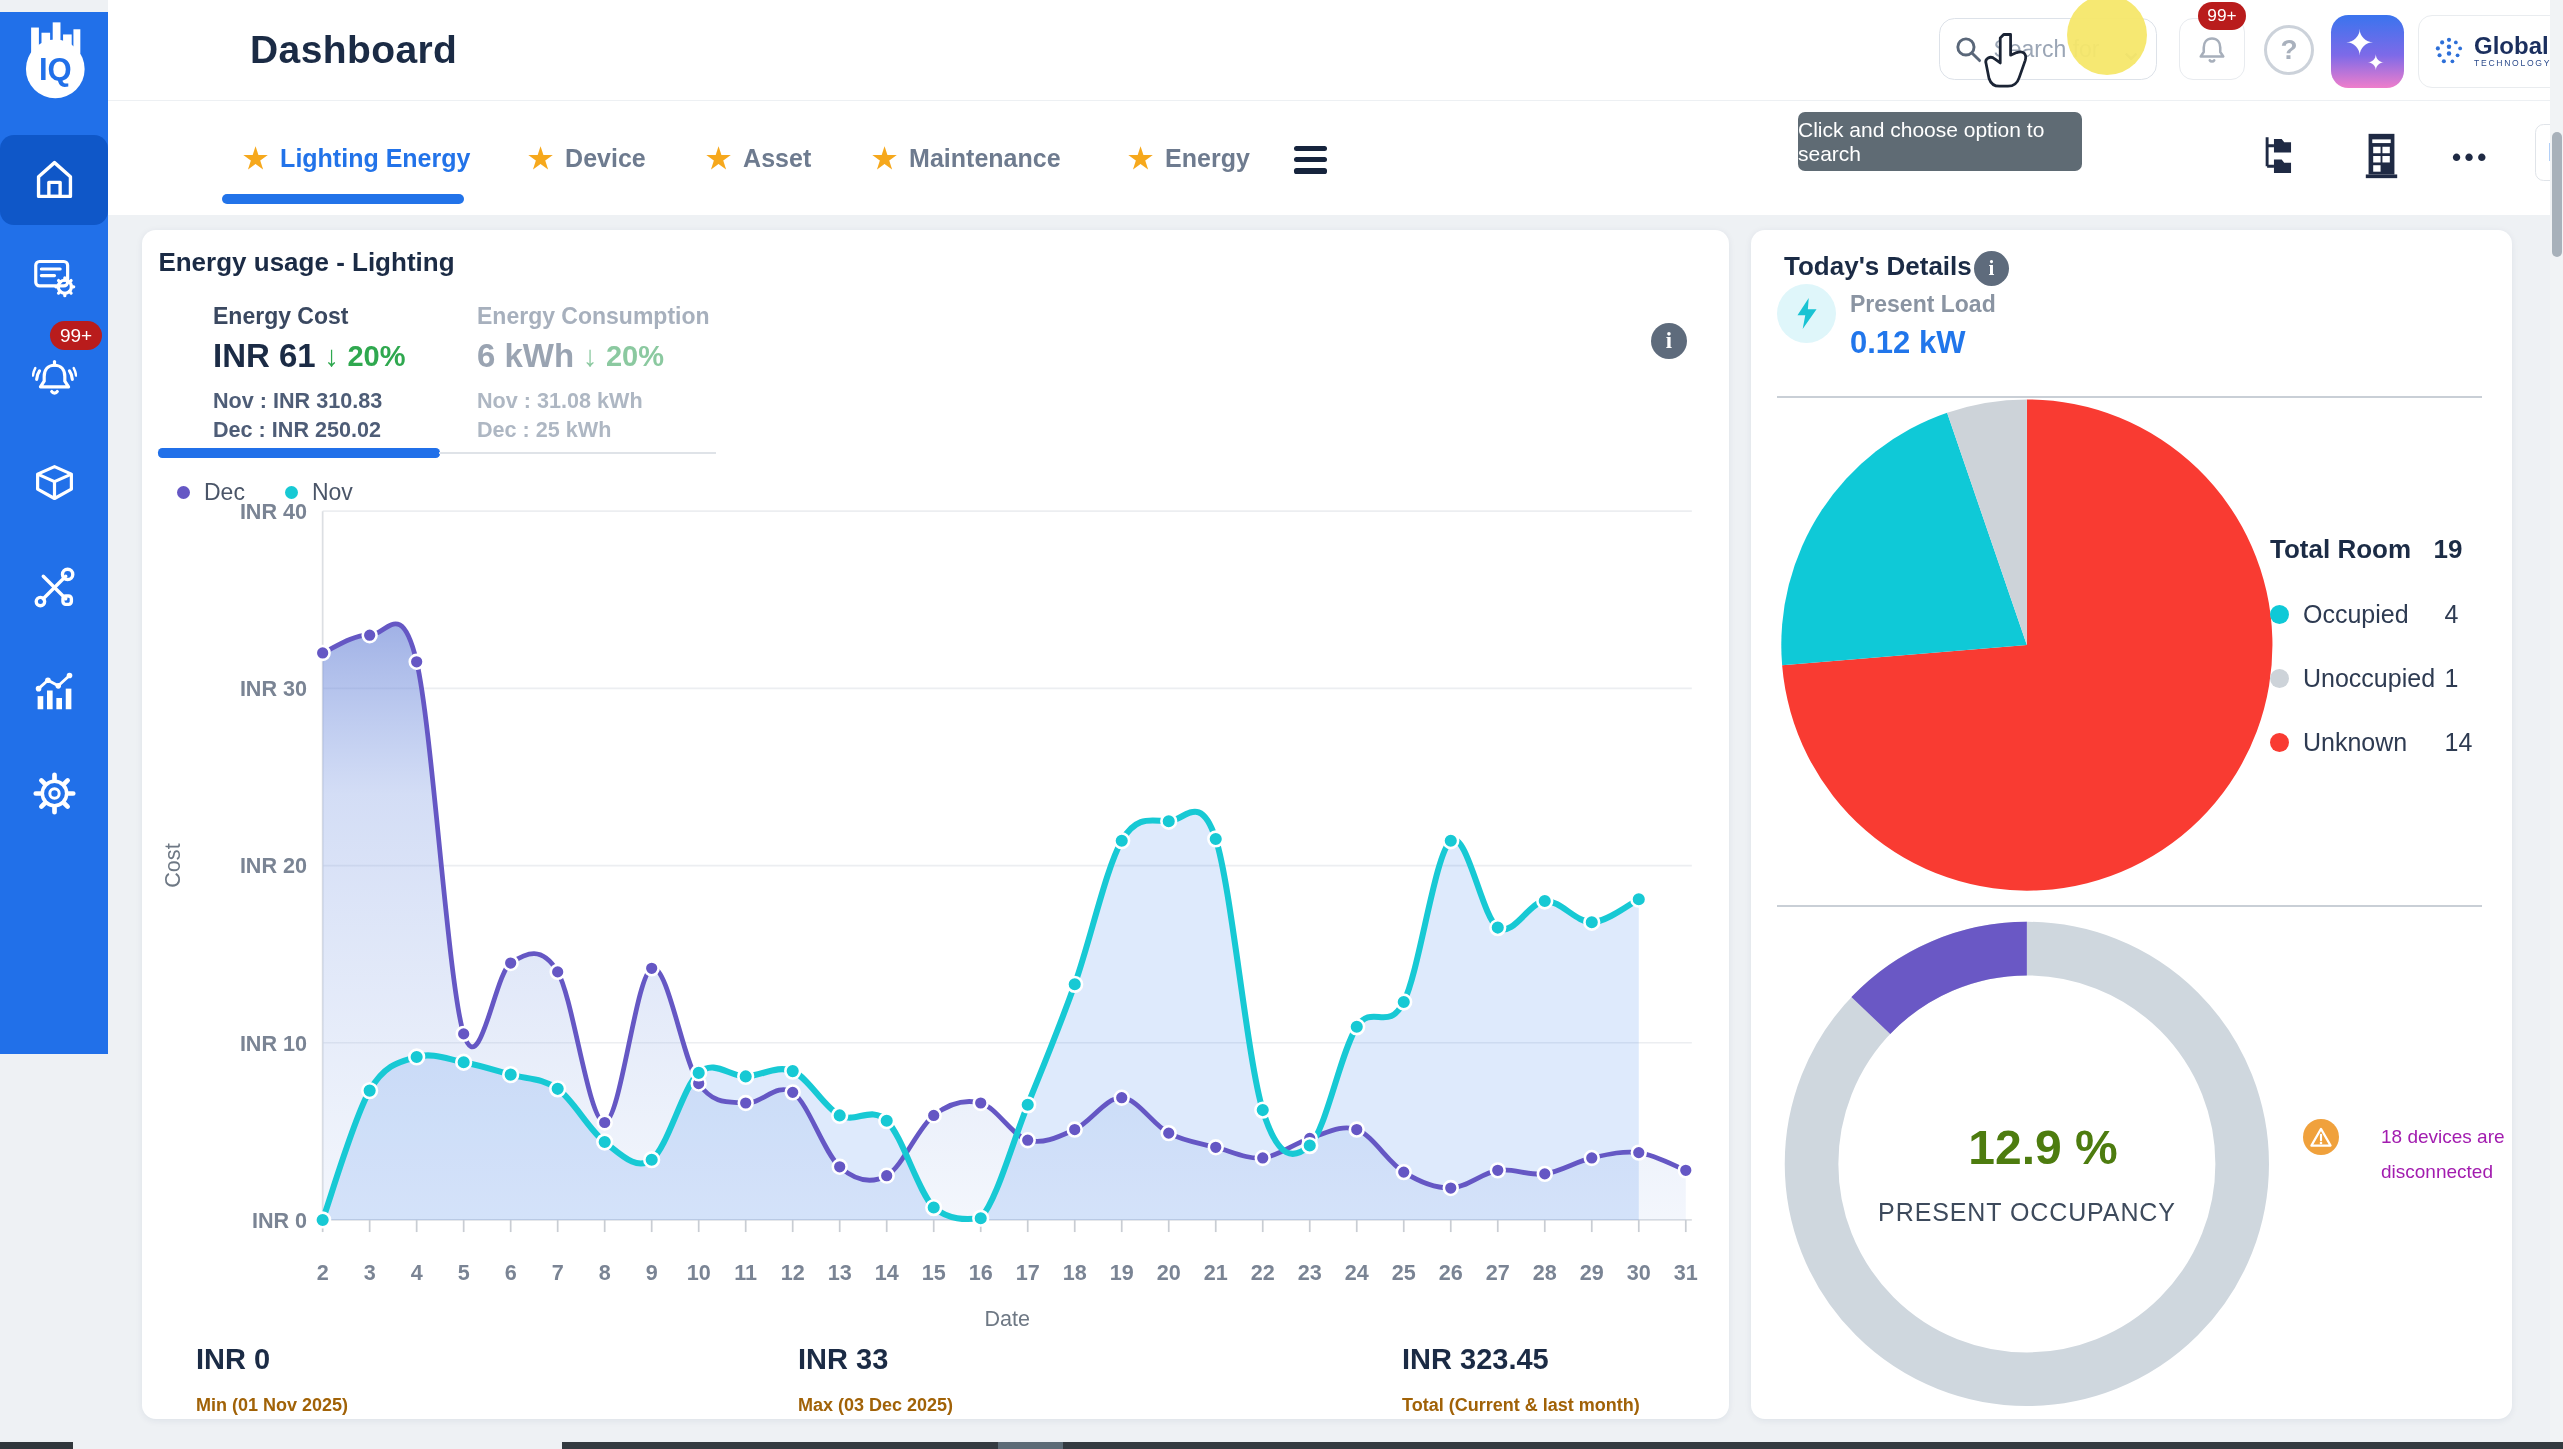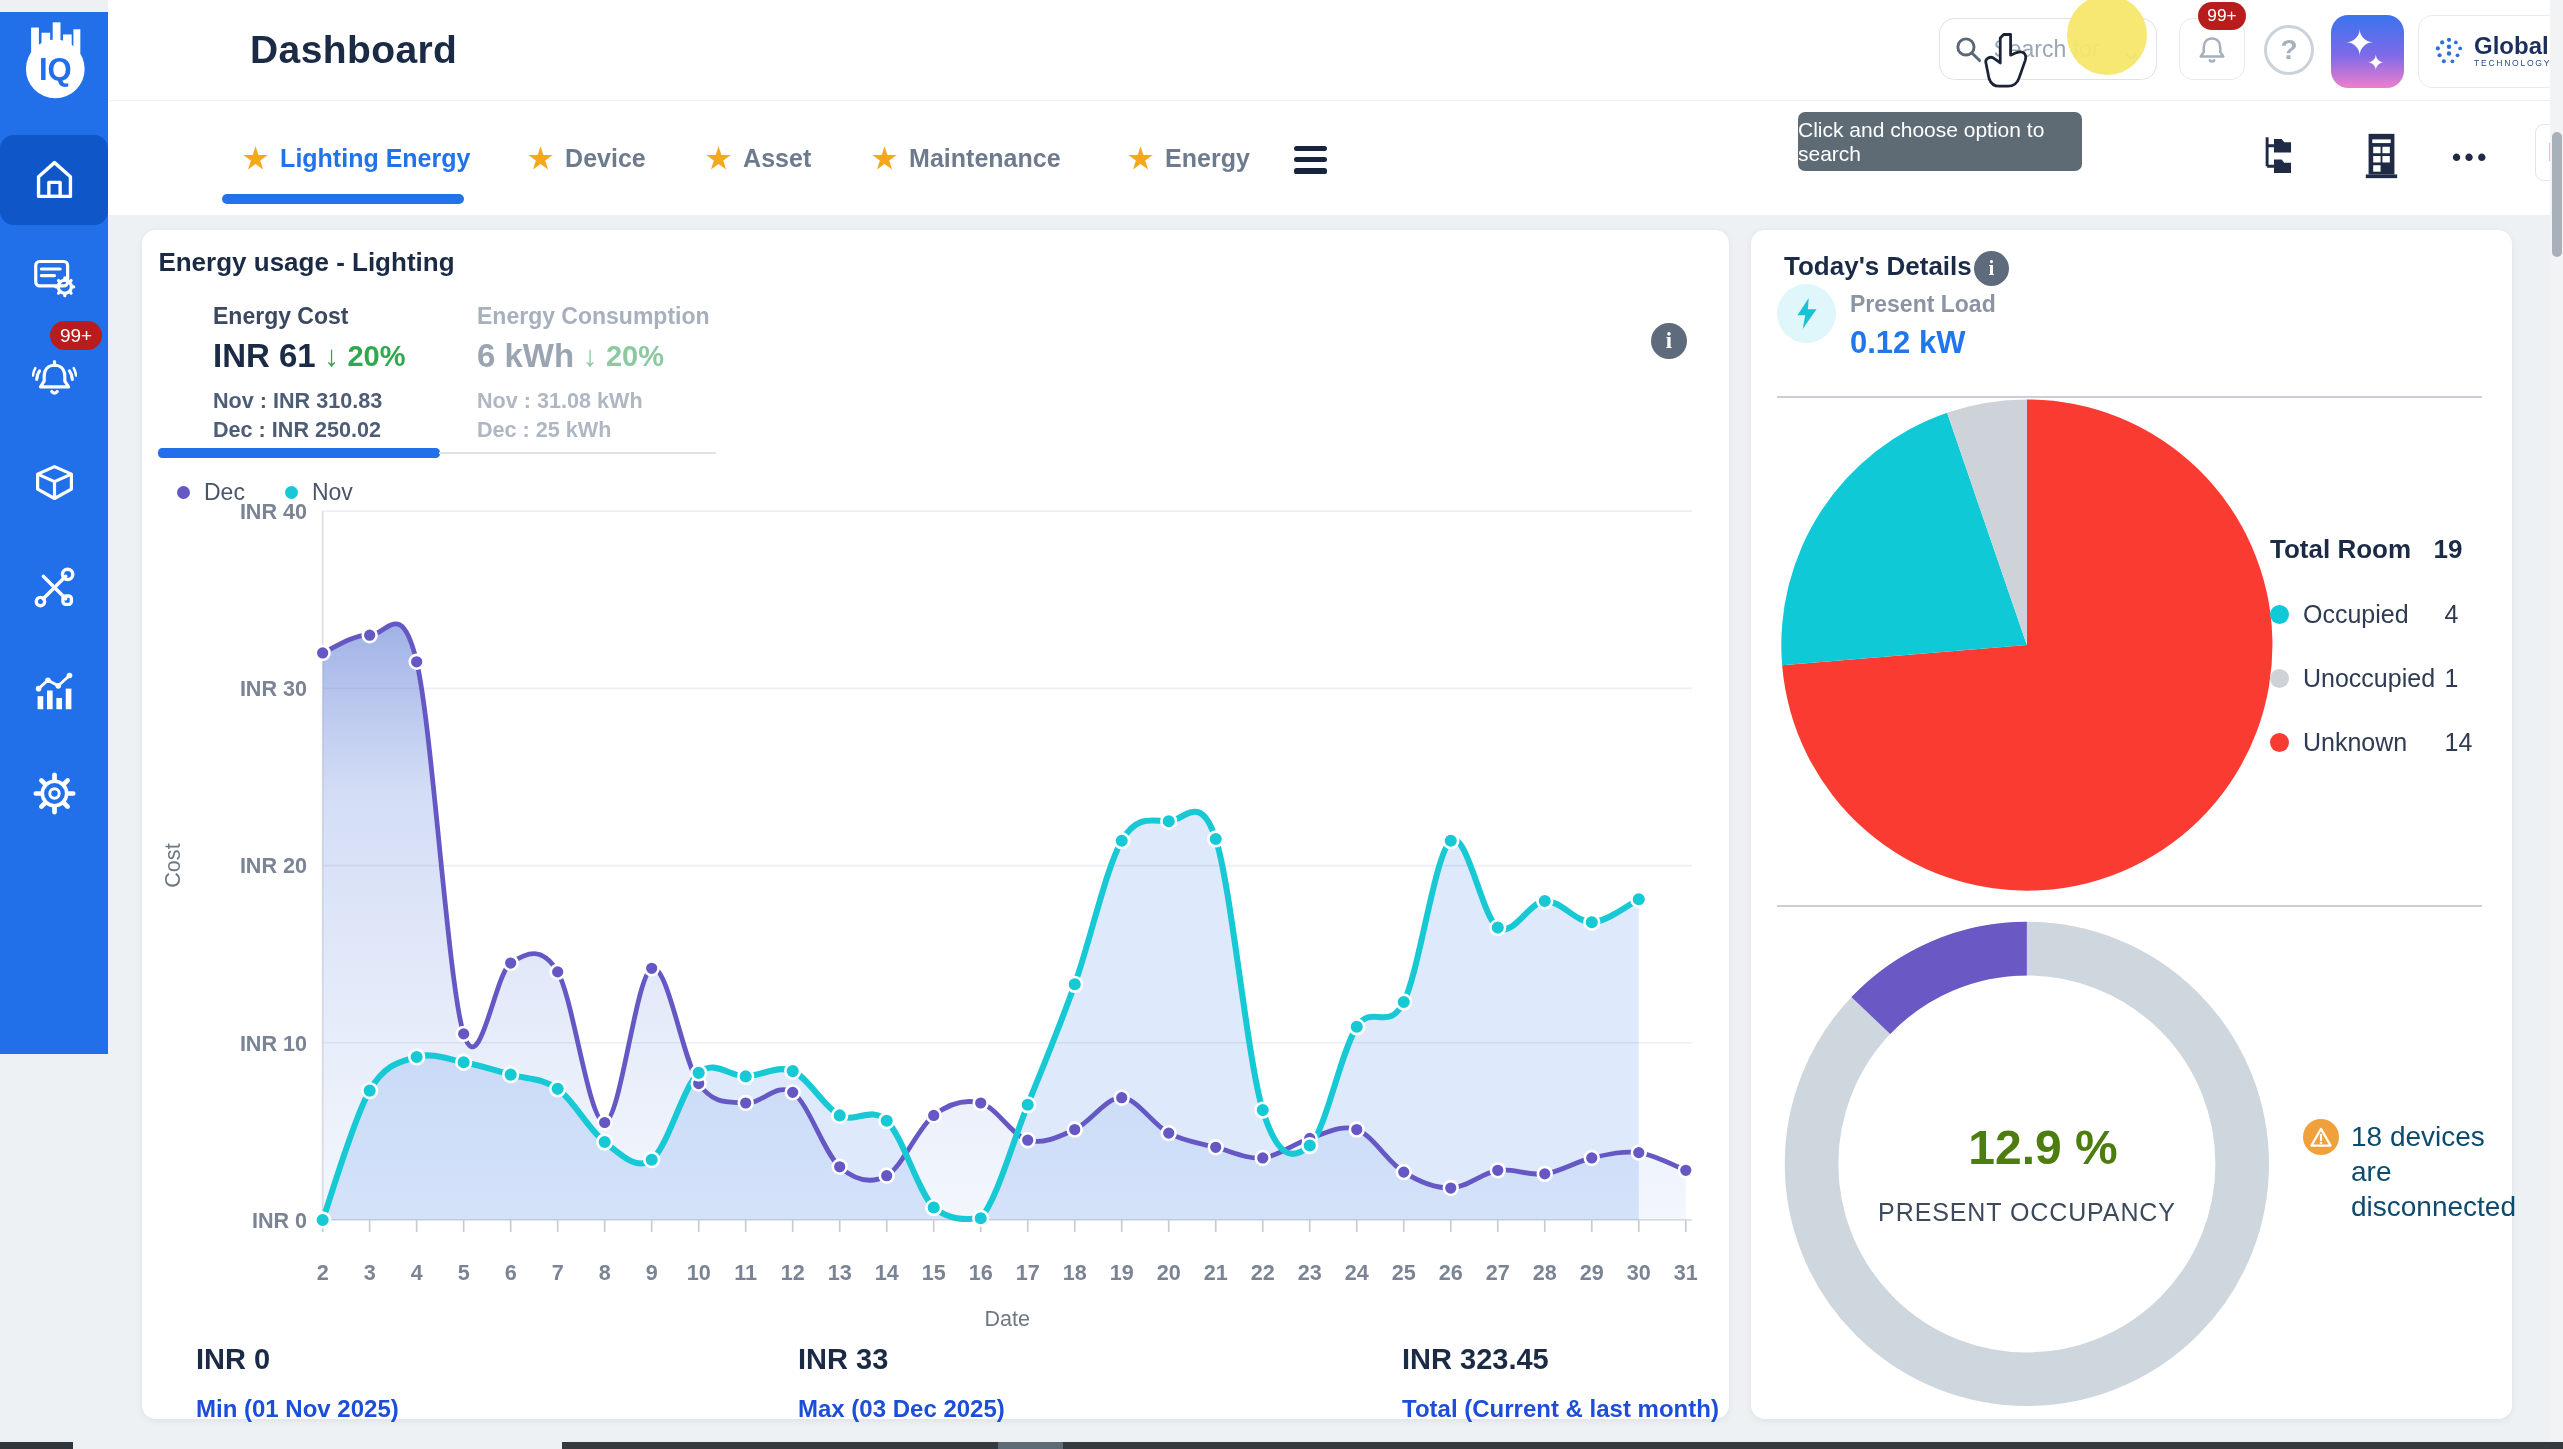--- a/index.html
+++ b/index.html
@@ -70,42 +70,42 @@
   #ec-info { left:1509px; top:93px; width:36px; height:36px; font-size:22.5px; }
   .m-label { font-size:23px; font-weight:700; }
   .m-value { font-size:33px; font-weight:700;text-align:right; }
   .m-sub { font-size:21.6px; font-weight:600; line-height:28.5px; }
   .delta { font-size:29px; font-weight:600; }
   #metric-underline-blue { left:15.6px; top:218px; width:282px; height:9.5px; border-radius:4.3px; background:#2170e9; }
   #metric-underline-gray { left:297px; top:222px; width:277px; height:1.7px; background:#dfe3e8; }
   .leg-dot { width:13px; height:13px; border-radius:50%; display:inline-block; }
   #ec-legend { left:35px; top:249px; display:flex; align-items:center; gap:14px; font-size:23px; color:#4a5568; }
   .ec-foot-val { font-size:29px; font-weight:700; color:#1b2b45; }
-  .ec-foot-lab { font-size:24px; font-weight:700; color:#1d4ed8; }
+  .ec-foot-lab { font-size:18px; font-weight:700; color:#a16207; }
 
   
   #tc-title { left:33px; top:21px; font-size:26px; font-weight:700; color:#1b2b45; }
   #tc-info { left:223px; top:21px; width:35px; height:35px; font-size:21px; }
   #bolt-circle { left:26px; top:54px; width:59px; height:59px; border-radius:50%; background:#dff6fa;
      display:flex; align-items:center; justify-content:center; }
   #load-label { left:99px; top:61px; font-size:23px; font-weight:600; color:#8a94a2; }
   #load-value { left:99px; top:95px; font-size:31px; font-weight:700; color:#2176eb; }
   .divider { left:26px; width:705px; height:1.7px; background:#c9cfd6; }
   #room-legend { left:519px; top:304px; }
   #room-total { font-size:26px; font-weight:700; color:#1b2b45; display:flex; gap:22.5px; }
   .room-item { display:flex; align-items:center; margin-top:35px; font-size:25px; color:#2e3b52; }
   .room-item .dot { width:19px; height:19px; border-radius:50%; margin-right:14px; }
   .room-item .lab { width:138px; }
   .room-item .val { margin-left:3.5px; }
   #occ-value { left:16px; top:890px; width:552px; text-align:center; font-size:48px; font-weight:700; color:#4d7c0f; }
   #occ-label { left:0; top:968px; width:552px; text-align:center; font-size:25px; color:#3d4a5c; letter-spacing:0.9px; }
   #warn-row { left:552px; top:889px; width:207px; display:flex; gap:12px; }
   #warn-ico { width:36px; height:36px; border-radius:50%; background:#f0a13c; flex:0 0 36px;
       display:flex; align-items:center; justify-content:center; }
-  #warn-text { font-size:28px; color:#0c4a6e; line-height:35px; }
+  #warn-text { font-size:19px; color:#a21caf; line-height:35px;margin-left:30px; }
 
   
   #vtrack { left:2550px; top:0; width:13px; height:1450px; background:#f1f3f5; z-index:9; }
   #vthumb { left:2552px; top:132px; width:9.5px; height:125px; background:#a8b1ba; border-radius:5.2px; z-index:10; }
   #hbar { left:0; top:1442px; width:2563px; height:7.8px; background:#eef1f4; z-index:9; }
   .hseg { position:absolute; top:0; height:7.8px; }
   svg text { font-family:"Liberation Sans", sans-serif; }
 </style>
 </head>
 <body>

